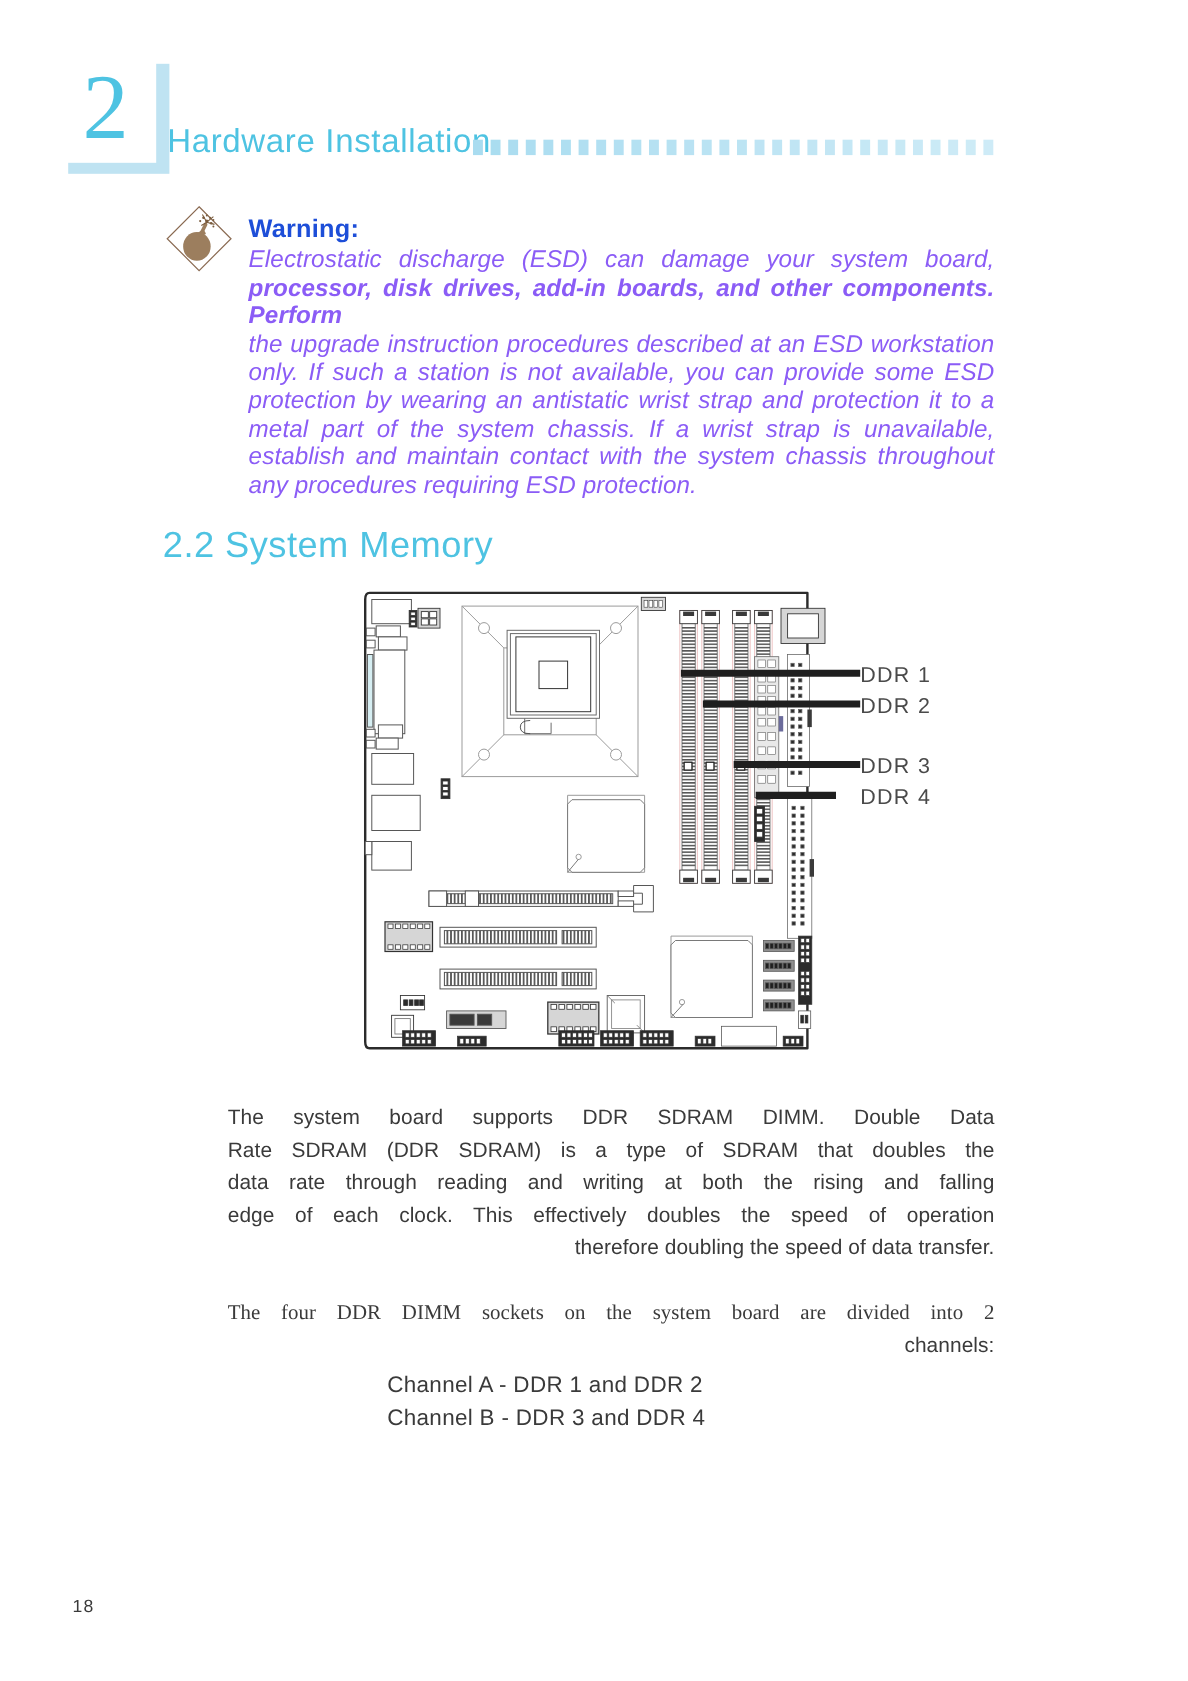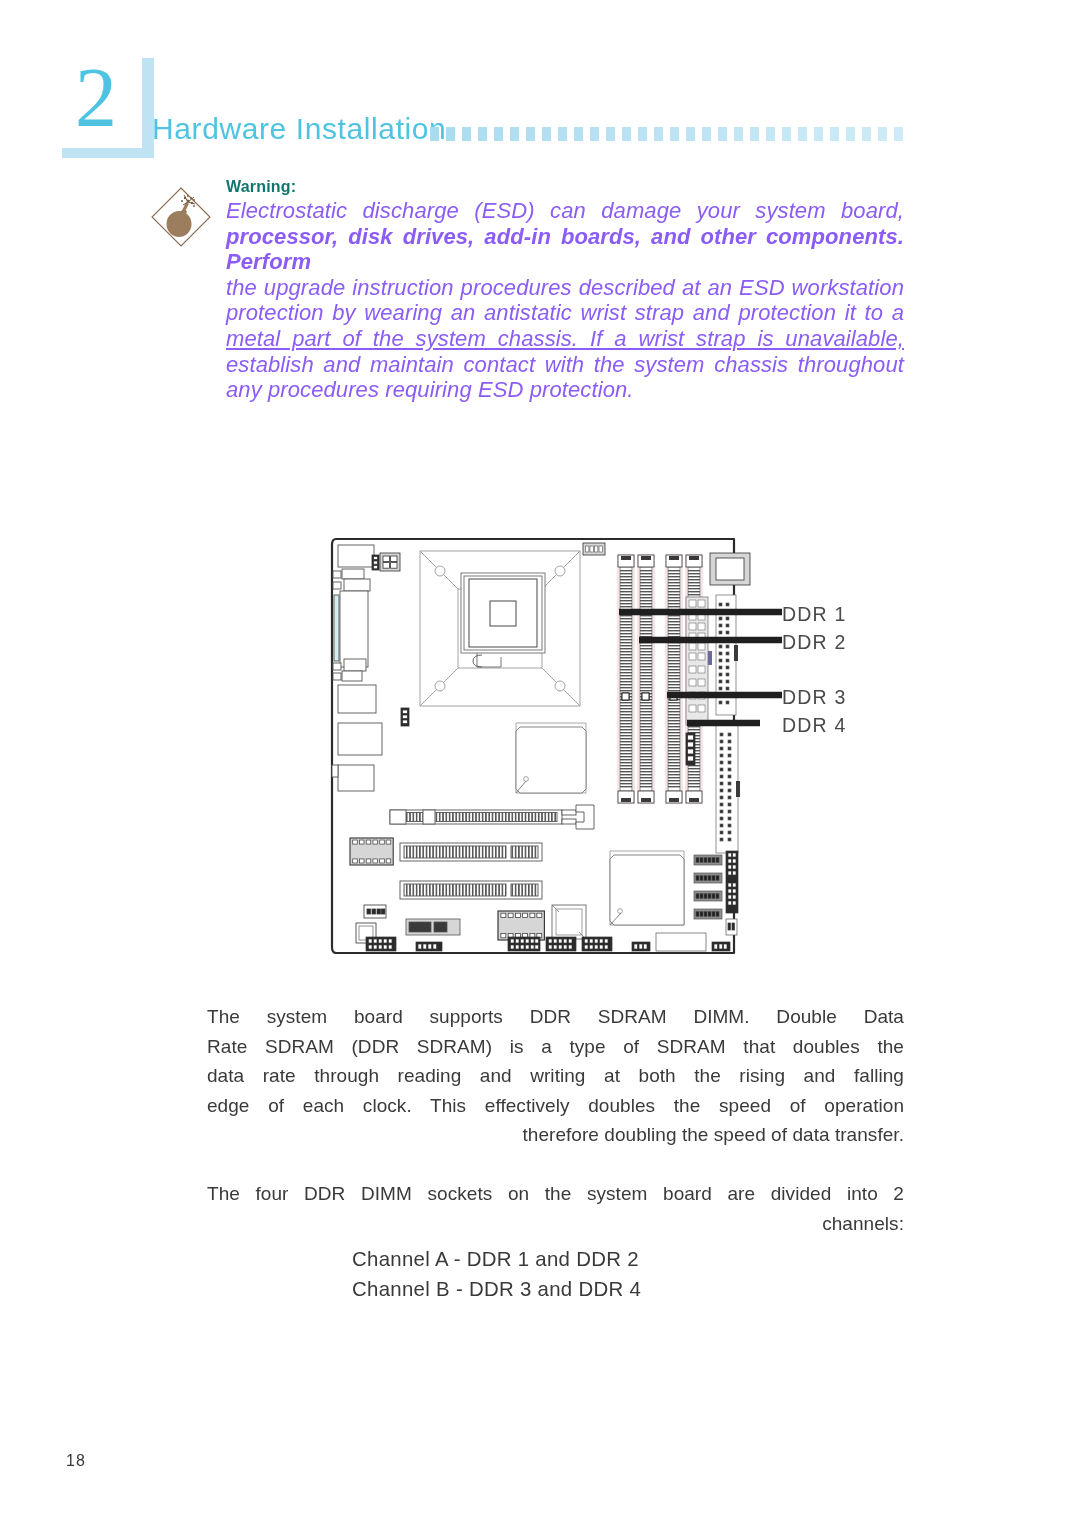--- a/index.html
+++ b/index.html
@@ -37,21 +37,21 @@
     position:absolute;left:430px;top:126px;height:16px;
     display:flex;gap:7px;align-items:center;
   }
   .hdr-dots i{display:block;width:9px;height:14px;background:#a9dcf0;}
 
   
   .warn{position:absolute;left:150px;top:178px;width:760px;}
   .warn-icon{position:absolute;left:0;top:8px;width:62px;height:62px;}
   .warn-body{position:absolute;left:76px;top:0;width:678px;}
   .warn-title{
-    font-size:16px;color:#0f766e;font-weight:bold;margin:0 0 2px 0;
+    font-size:23px;color:#1d4ed8;font-weight:bold;margin:16px 0 2px 0;
     letter-spacing:0.2px;
   }
   .warn-text{
     font-size:22px;line-height:25.6px;color:#8b5cf6;
     font-style:italic;text-align:justify;
     letter-spacing:0.1px;margin:0;
   }
   .warn-text .lastline{display:block;text-align:left;}
 
   
@@ -154,28 +154,30 @@
         </g>
         <path d="M38 16 L34 9 M38 16 L44 11 M38 16 L45 18 M38 16 L33 19" stroke="#7a5c3e" stroke-width="1" fill="none"></path>
       </svg>
     </div>
     <div class="warn-body">
       <p class="warn-title">Warning:</p>
       <p class="warn-text">
         <span style="display: block; text-align: justify; text-align-last: justify;">Electrostatic discharge (ESD) can damage your system board,</span>
         <span style="display: block; text-align: justify; text-align-last: justify; font-weight: bold;">processor, disk drives, add-in boards, and other components. Perform</span>
         <span style="display: block; text-align: justify; text-align-last: justify;">the upgrade instruction procedures described at an ESD workstation</span>
+        <span style="display: block; text-align: justify; text-align-last: justify;">only. If such a station is not available, you can provide some ESD</span>
         <span style="display: block; text-align: justify; text-align-last: justify;">protection by wearing an antistatic wrist strap and protection it to a</span>
-        <span style="display: block; text-align: justify; text-align-last: justify; text-decoration: underline;">metal part of the system chassis. If a wrist strap is unavailable,</span>
+        <span style="display: block; text-align: justify; text-align-last: justify;">metal part of the system chassis. If a wrist strap is unavailable,</span>
         <span style="display: block; text-align: justify; text-align-last: justify;">establish and maintain contact with the system chassis throughout</span>
         <span class="lastline" style="display: block;">any procedures requiring ESD protection.</span>
       </p>
     </div>
   </div>
 
+  <div class="sec-h">2.2 System Memory</div>
 
   <div class="fig">
     <svg width="560" height="432" viewBox="0 0 560 432">
       <defs>
         <g id="dimmslot">
           <rect x="0" y="0" width="16" height="248" fill="#ffffff" stroke="#f0c9c9" stroke-width="1"></rect>
           <rect x="2" y="12" width="12" height="224" fill="#ffffff" stroke="#555" stroke-width="0.7"></rect>
           <rect x="0" y="0" width="16" height="12" fill="#ffffff" stroke="#333" stroke-width="0.8"></rect>
           <rect x="0" y="236" width="16" height="12" fill="#ffffff" stroke="#333" stroke-width="0.8"></rect>
           <rect x="3" y="1" width="10" height="4" fill="#3a3a3a"></rect>
@@ -644,21 +646,21 @@
 
   <p class="bodytext" id="p1">
     <span style="display: block; text-align: justify; text-align-last: justify;">The system board supports DDR SDRAM DIMM. Double Data</span>
     <span style="display: block; text-align: justify; text-align-last: justify;">Rate SDRAM (DDR SDRAM) is a type of SDRAM that doubles the</span>
     <span style="display: block; text-align: justify; text-align-last: justify;">data rate through reading and writing at both the rising and falling</span>
     <span style="display: block; text-align: justify; text-align-last: justify;">edge of each clock. This effectively doubles the speed of operation</span>
     <span class="lastline" style="display: block;">therefore doubling the speed of data transfer.</span>
   </p>
 
   <p class="bodytext" id="p2">
-    <span style="display: block; text-align: justify; text-align-last: justify;">The four DDR DIMM sockets on the system board are divided into 2</span>
+    <span style="display: block; text-align: justify; text-align-last: justify; font-family: Liberation Serif, serif;">The four DDR DIMM sockets on the system board are divided into 2</span>
     <span class="lastline" style="display: block;">channels:</span>
   </p>
 
   <div class="chanlist">
     <div>Channel A - DDR 1 and DDR 2</div>
     <div>Channel B - DDR 3 and DDR 4</div>
   </div>
 
   <div class="pagenum">18</div>
 

